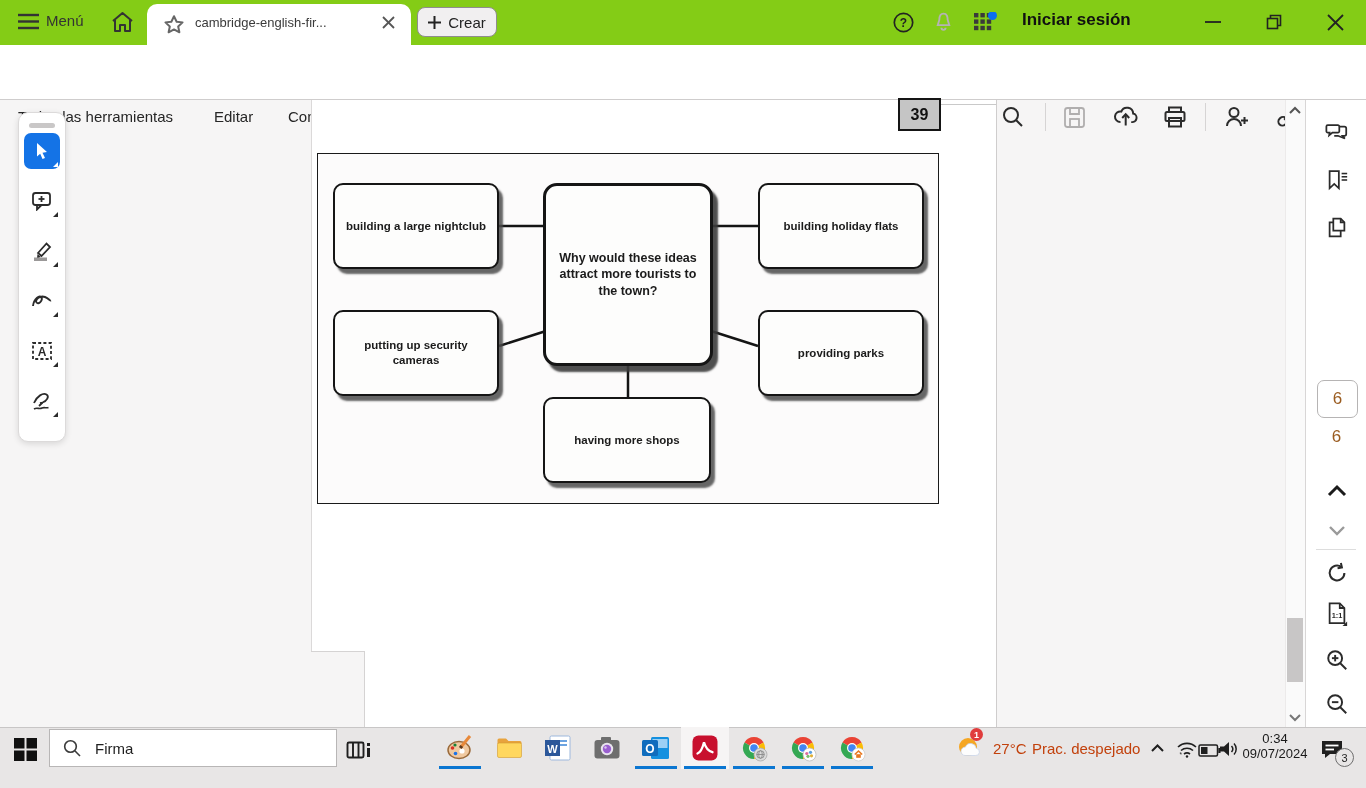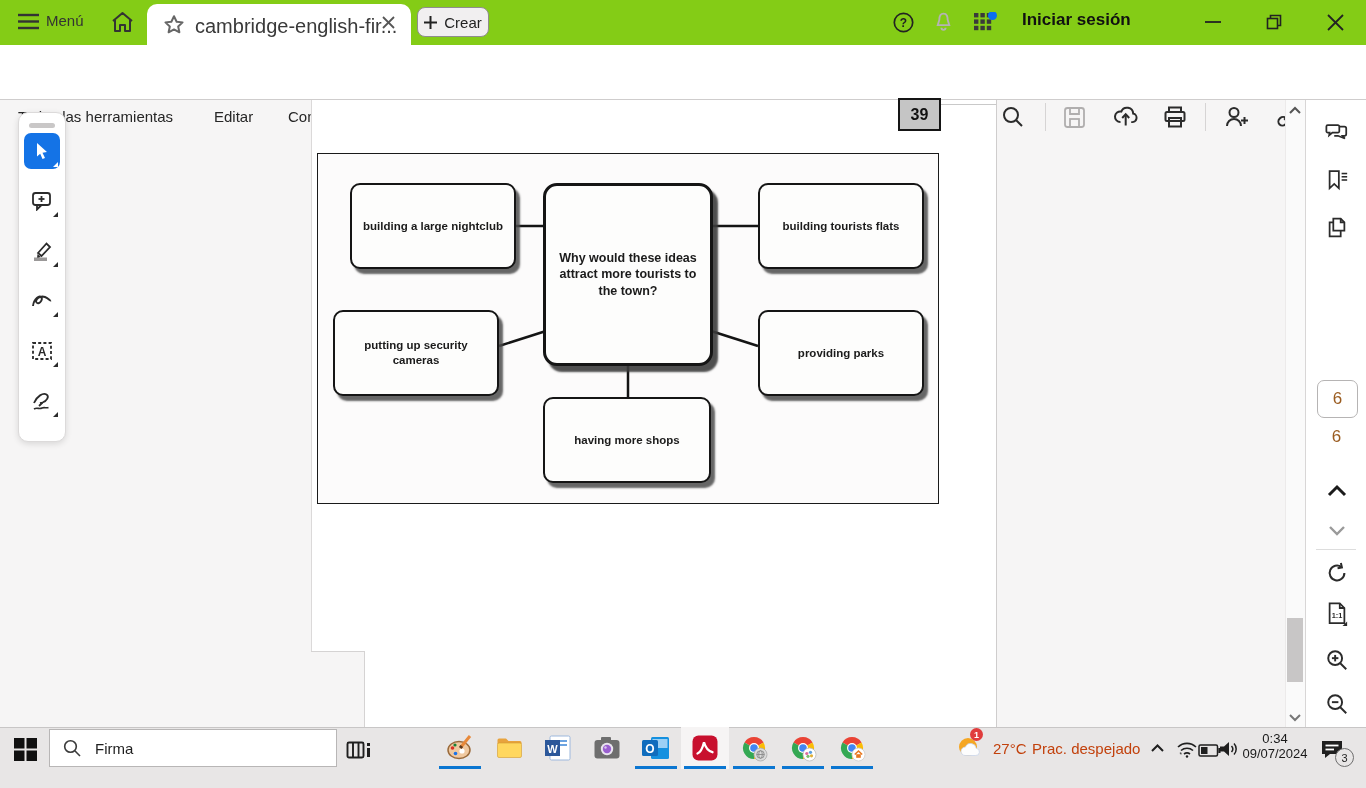--- a/index.html
+++ b/index.html
@@ -2,22 +2,22 @@
 <html><head>
 <meta charset="utf-8">
 <style>
   html,body{margin:0;padding:0;background:#888;}
   #app{position:relative;width:1366px;height:788px;background:#f6f5f5;overflow:hidden;
        font-family:"Liberation Sans","DejaVu Sans",sans-serif;color:#222;}
   .abs{position:absolute;}
   
   .titlebar{left:0;top:0;width:1366px;height:45px;background:#84cc16;}
   .tab{left:147px;top:4px;width:264px;height:41px;background:#fff;border-radius:10px 10px 0 0;}
-  .tab-title{left:48px;top:11px;font-size:20px;color:#3a3a3a;white-space:nowrap;}
-  .crear{left:417px;top:7px;width:72px;height:30px;border:1.5px solid #8f8d8d;border-radius:8px;
+  .tab-title{left:48px;top:11px;font-size:13px;color:#3a3a3a;white-space:nowrap;}
+  .crear{left:417px;top:7px;width:80px;height:30px;border:1.5px solid #8f8d8d;border-radius:8px;
          display:flex;align-items:center;justify-content:center;gap:7px;font-size:15px;color:#222;background:#f1eff0;box-sizing:border-box;}
   .menu-label{left:46px;top:12px;font-size:15px;color:#333;}
   .signin{left:1022px;top:10px;font-size:17px;font-weight:bold;color:#111;}
   .winbtn{top:12px;width:20px;height:20px;display:flex;align-items:center;justify-content:center;}
   
   .toolbar{left:0;top:45px;width:1366px;height:55px;background:#fff;border-bottom:1px solid #cfcdcd;box-sizing:border-box;}
   .tb-item{top:63px;font-size:15px;color:#262626;white-space:nowrap;}
   .tb-sep{top:58px;width:1px;height:28px;background:#d6d4d4;}
   
   .ltools{left:18px;top:112px;width:46px;height:328px;background:#fff;border:1px solid #dcdada;border-radius:10px;
@@ -272,25 +272,25 @@
   <div class="abs dframe"></div>
   <svg class="abs" style="left:317px;top:153px;" width="622" height="351">
     <g stroke="#141414" stroke-width="2.5">
       <line x1="182" y1="73" x2="227" y2="73"></line>
       <line x1="396" y1="73" x2="441" y2="73"></line>
       <line x1="182" y1="193" x2="229" y2="178"></line>
       <line x1="394" y1="178" x2="441" y2="193"></line>
       <line x1="311" y1="199" x2="311" y2="245"></line>
     </g>
   </svg>
-  <div class="abs dbox" style="left:333px;top:183px;width:166px;height:86px;margin-left:17px;">
+  <div class="abs dbox" style="left:333px;top:183px;width:166px;height:86px;">
       <span>building a large nightclub</span>
     </div>
   <div class="abs dbox" style="left:758px;top:183px;width:166px;height:86px;">
-      <span>building tourists flats</span>
+      <span>building holiday flats</span>
     </div>
   <div class="abs dbox center" style="left:543px;top:183px;width:170px;height:183px;align-items:center;">
       <span>Why would these ideas attract more tourists to the town?</span>
     </div>
   <div class="abs dbox" style="left:333px;top:310px;width:166px;height:86px;">
       <span>putting up security cameras</span>
     </div>
   <div class="abs dbox" style="left:758px;top:310px;width:166px;height:86px;">
       <span>providing parks</span>
     </div>

